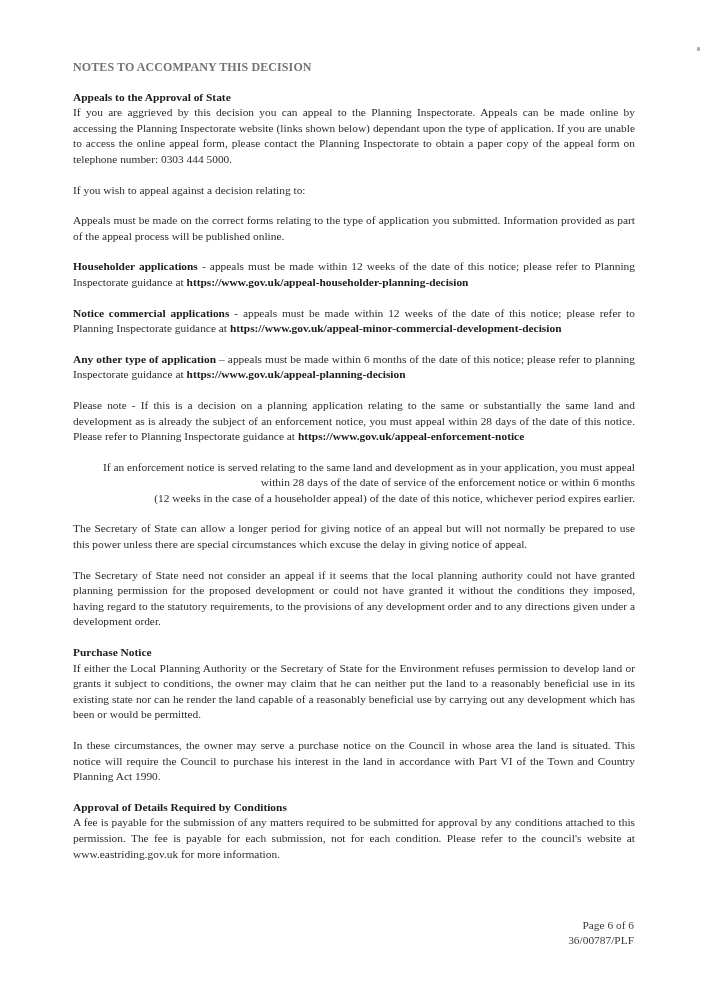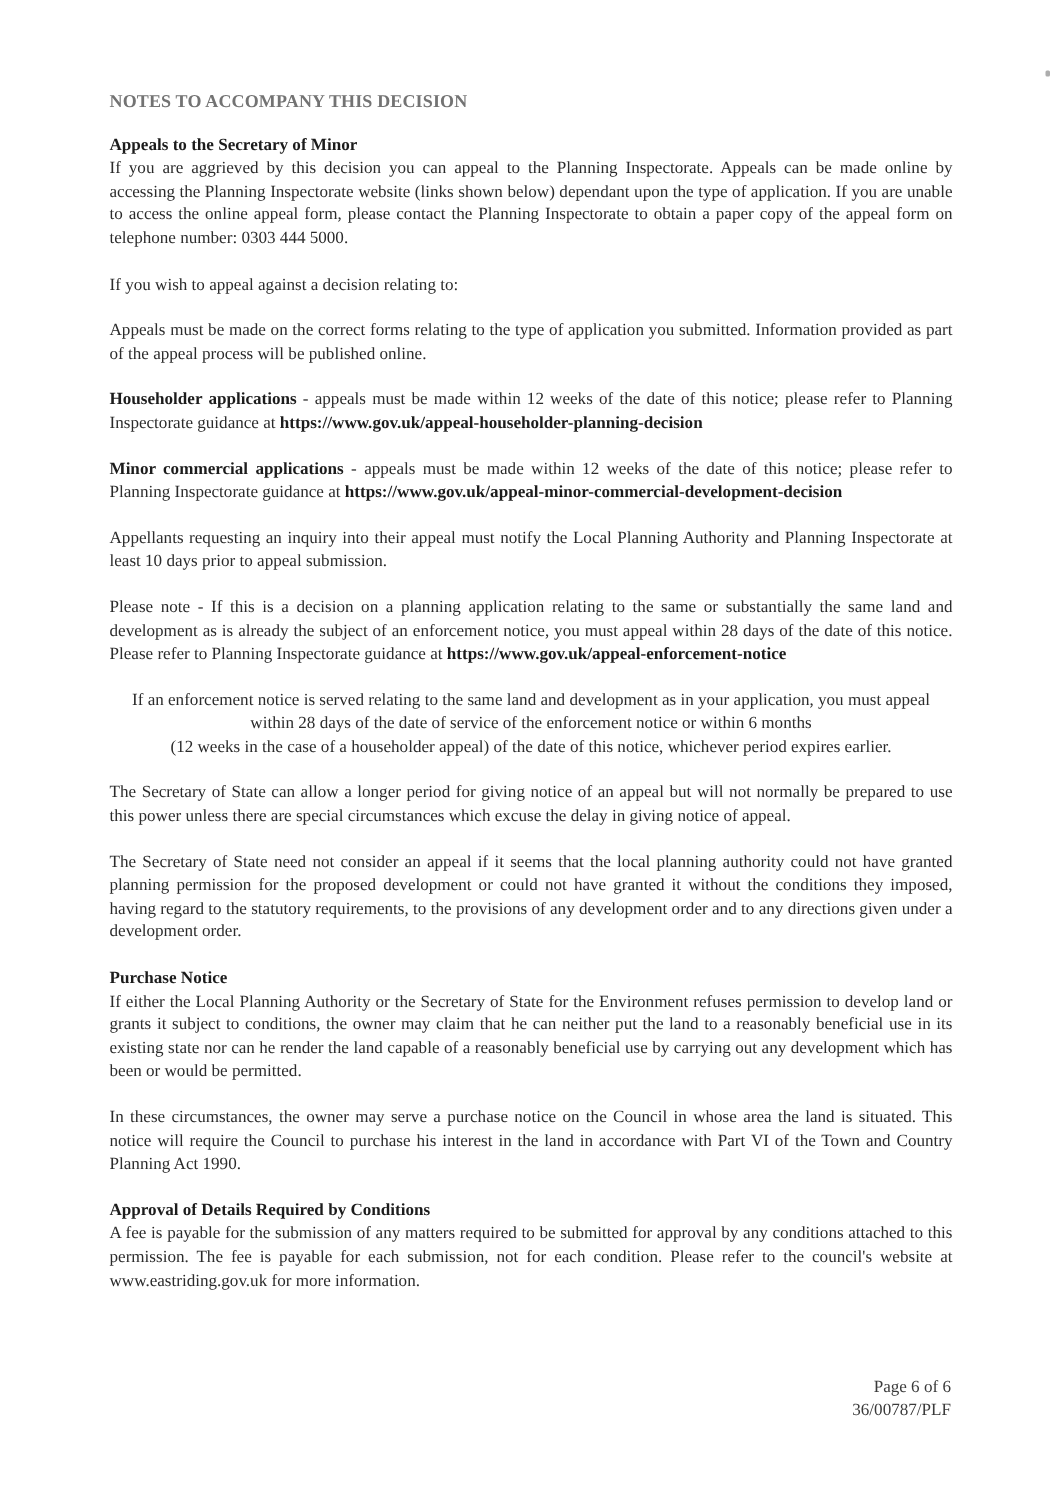--- a/index.html
+++ b/index.html
@@ -71,36 +71,36 @@
   </style>
 </head>
 <body>
 
 <div class="scan-dot"></div>
 
 <div class="page">
   <div class="doc-title">NOTES TO ACCOMPANY THIS DECISION</div>
 
   <div class="sec">
-    <div class="section-heading">Appeals to the Secretary of Minor</div>
+    <div class="section-heading">Appeals to the Approval of State</div>
     <p>If you are aggrieved by this decision you can appeal to the Planning Inspectorate.  Appeals can be made online by accessing the Planning Inspectorate website (links shown below) dependant upon the type of application.  If you are unable to access the online appeal form, please contact the Planning Inspectorate to obtain a paper copy of the appeal form on telephone number: 0303 444 5000.</p>
     <p>If you wish to appeal against a decision relating to:</p>
     <p>Appeals must be made on the correct forms relating to the type of application you submitted.  Information provided as part of the appeal process will be published online.</p>
 
     <p><span class="lead">Householder applications</span><span> -  appeals must be made within 12 weeks of the date of this notice; please refer to Planning Inspectorate guidance at </span><span class="url">https://www.gov.uk/appeal-householder-planning-decision</span></p>
 
-    <p><span class="lead">Minor commercial applications</span><span> -  appeals  must be made within 12 weeks of the date of this notice; please refer to Planning Inspectorate guidance at </span><span class="url">https://www.gov.uk/appeal-minor-commercial-development-decision</span></p>
+    <p><span class="lead">Notice commercial applications</span><span> -  appeals  must be made within 12 weeks of the date of this notice; please refer to Planning Inspectorate guidance at </span><span class="url">https://www.gov.uk/appeal-minor-commercial-development-decision</span></p>
 
 
+    <p><span class="lead">Any other type of application</span><span> – appeals must be made within 6 months of the date of this notice; please refer to planning Inspectorate guidance at </span><span class="url">https://www.gov.uk/appeal-planning-decision</span></p>
 
-    <p>Appellants requesting an inquiry into their appeal must notify the Local Planning Authority and Planning Inspectorate at least 10 days prior to appeal submission.</p>
 
     <p><span>Please note - If this is a decision on a planning application relating to the same or substantially the same land and development as is already the subject of an enforcement notice, you must appeal within 28 days of the date of this notice. Please refer to Planning Inspectorate guidance at </span><span class="url">https://www.gov.uk/appeal-enforcement-notice</span></p>
 
-    <p style="text-align:center"><span>If an enforcement notice is served relating to the same land and development as in your application, you must appeal within 28 days of the date of service of the enforcement notice or within 6 months</span><br><span>(12 weeks in the case of a householder appeal) of the date of this notice, whichever period expires earlier.</span></p>
+    <p style="text-align:right"><span>If an enforcement notice is served relating to the same land and development as in your application, you must appeal within 28 days of the date of service of the enforcement notice or within 6 months</span><br><span>(12 weeks in the case of a householder appeal) of the date of this notice, whichever period expires earlier.</span></p>
 
     <p>The Secretary of State can allow a longer period for giving notice of an appeal but will not normally be prepared to use this power unless there are special circumstances which excuse the delay in giving notice of appeal.</p>
     <p>The Secretary of State need not consider an appeal if it seems that the local planning authority could not have granted planning permission for the proposed development or could not have granted it without the conditions they imposed, having regard to the statutory requirements, to the provisions of any development order and to any directions given under a development order.</p>
   </div>
 
   <div class="sec">
     <div class="section-heading">Purchase Notice</div>
     <p>If either the Local Planning Authority or the Secretary of State for the Environment refuses permission to develop land or grants it subject to conditions, the owner may claim that he can neither put the land to a reasonably beneficial use in its existing state nor can he render the land capable of a reasonably beneficial use by carrying out any development which has been or would be  permitted.</p>
     <p>In these circumstances, the owner may serve a purchase notice on the Council in whose area the land is situated.  This notice will require the Council to purchase his interest in the land in accordance with Part VI of the Town and Country Planning Act 1990.</p>
   </div>

